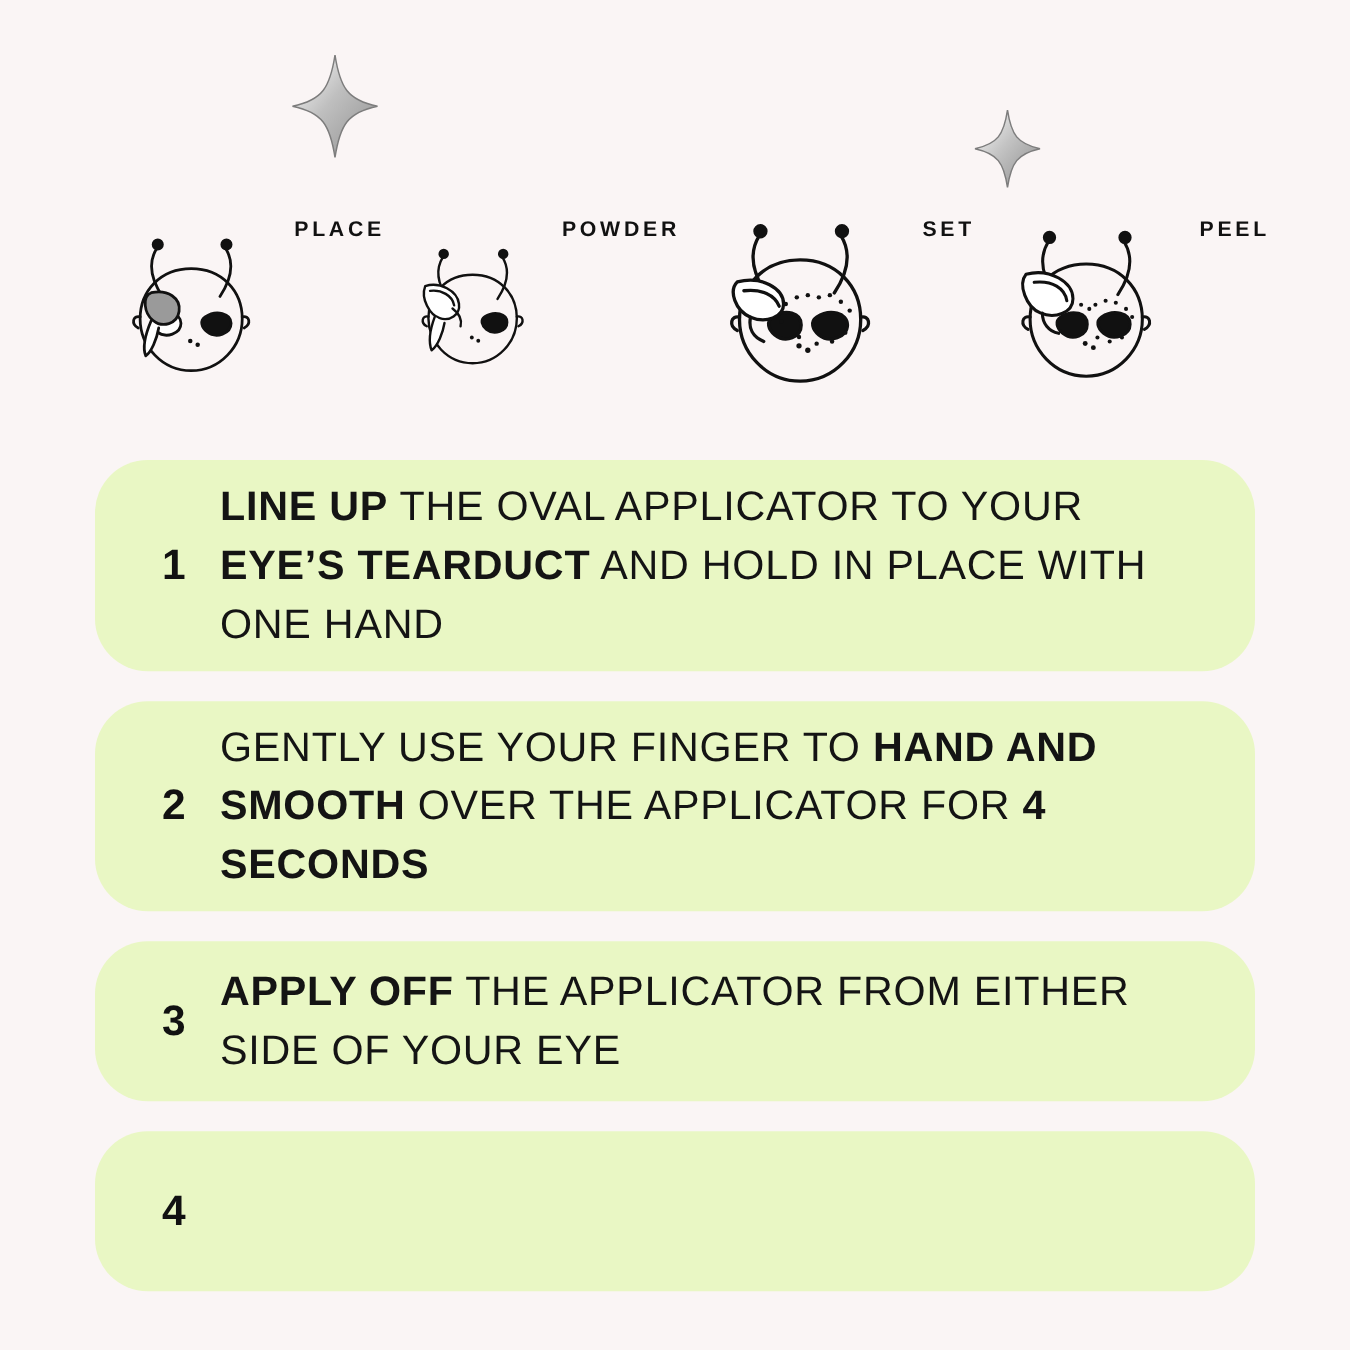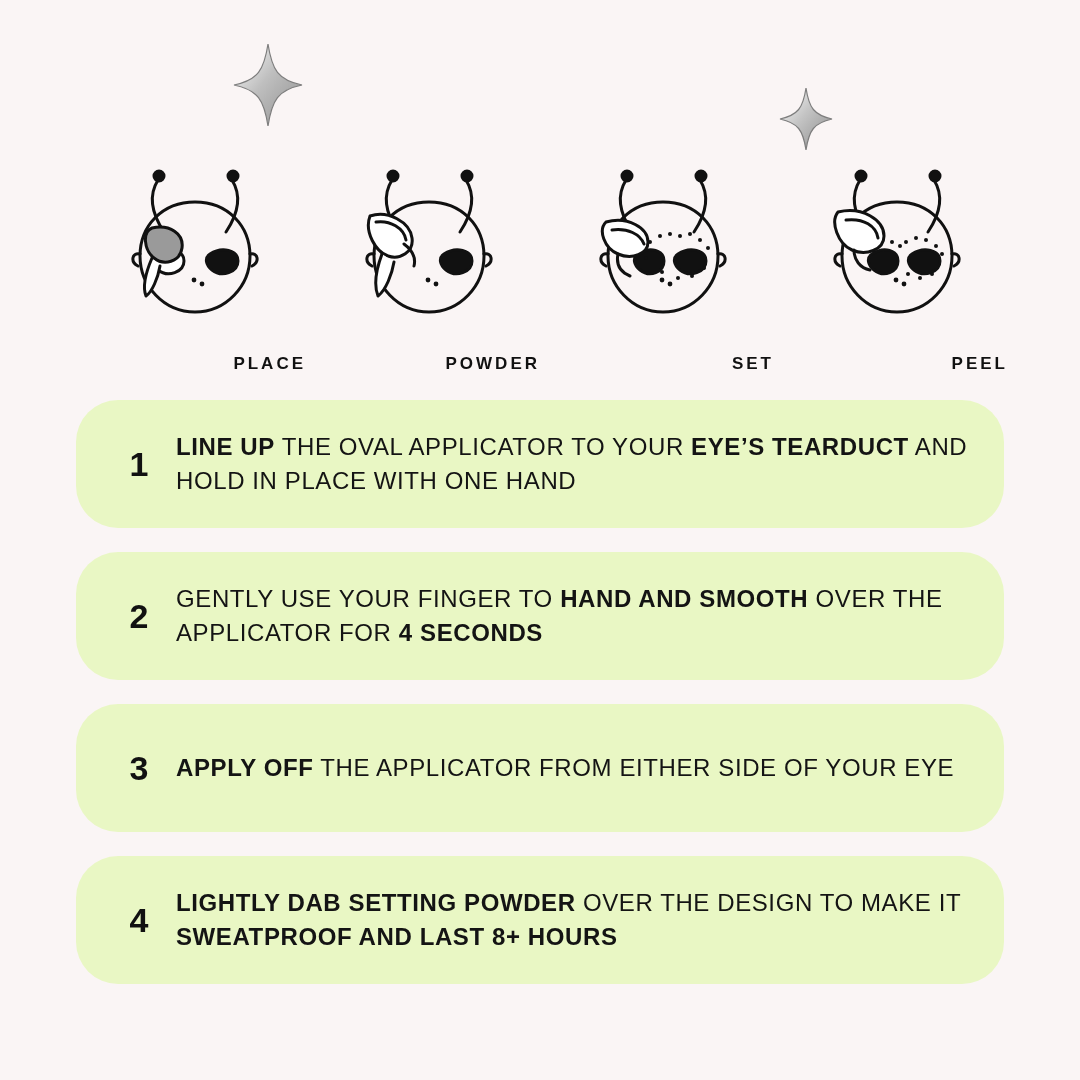--- a/index.html
+++ b/index.html
@@ -43,22 +43,22 @@
   
   .icons-row {
     display: flex;
     justify-content: space-between;
     padding: 12px 72px 0 72px;
     box-sizing: border-box;
   }
   .icon-cell {
     width: 236px;
     display: flex;
-    flex-direction: column;
-    align-items: flex-end;
+    flex-direction: row;
+    align-items: flex-start;
   }
   .icon-art {
     width: 220px;
     height: 180px;
   }
   .icon-label {
     margin-top: 12px;
     font-size: 17px;
     font-weight: 700;
     letter-spacing: 3px;
@@ -83,21 +83,21 @@
   }
   .card-num {
     width: 74px;
     flex: 0 0 74px;
     text-align: center;
     font-size: 34px;
     font-weight: 700;
     color: #111;
   }
   .card-text {
-    font-size: 24px;
+    font-size: 33px;
     line-height: 1.42;
     letter-spacing: 0.6px;
     color: #141414;
     font-weight: 500;
   }
   .card-text b {
     font-weight: 800;
   }
 </style>
 </head>
@@ -272,15 +272,14 @@
     <div class="card-text">GENTLY USE YOUR FINGER TO <b>HAND AND SMOOTH</b> OVER THE APPLICATOR FOR <b>4 SECONDS</b></div>
   </div>
 
   <div class="card">
     <div class="card-num">3</div>
     <div class="card-text"><b>APPLY OFF</b> THE APPLICATOR FROM EITHER SIDE OF YOUR EYE</div>
   </div>
 
   <div class="card">
     <div class="card-num">4</div>
-    <div class="card-text"><b>LIGHTLY DAB SETTING POWDER</b> OVER THE DESIGN TO MAKE IT <b>SWEATPROOF AND LAST 8+ HOURS</b></div>
   </div>
 </div>
 
 </body></html>

